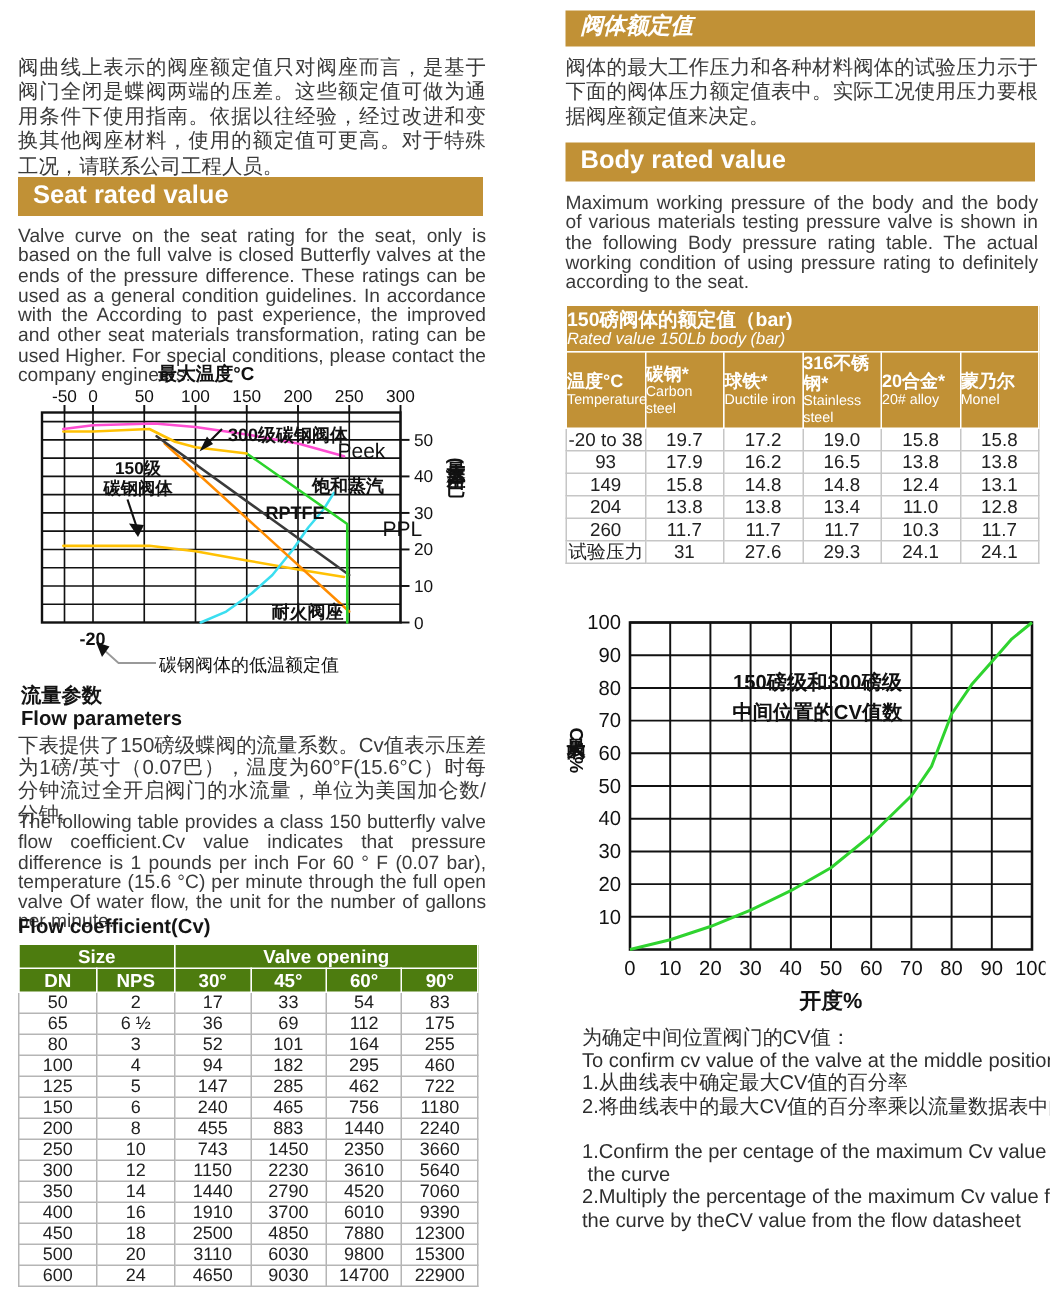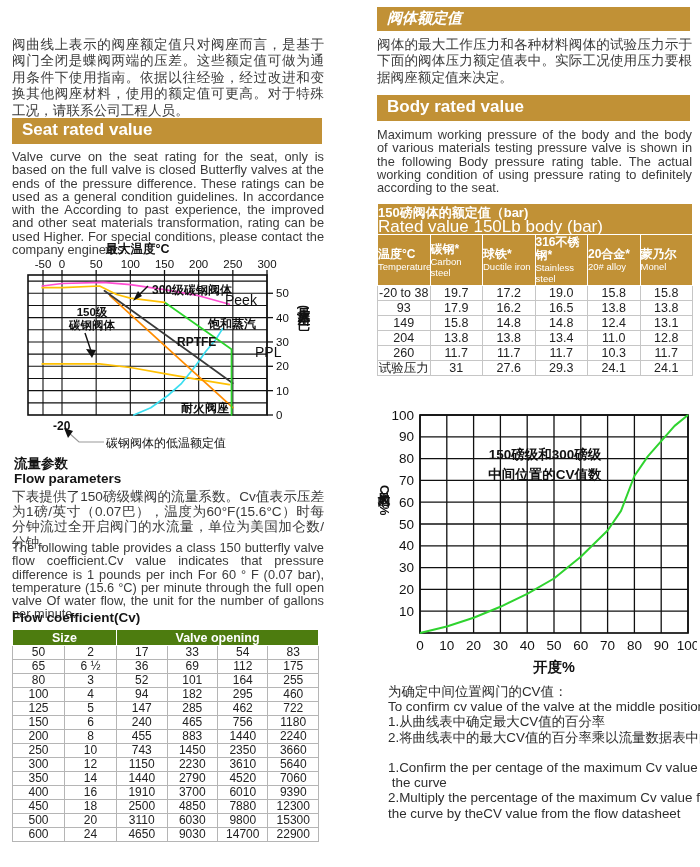--- a/index.html
+++ b/index.html
@@ -24,21 +24,21 @@
     background:#4d7c0f; color:#fff; font-weight:bold; font-size:12.5px;
     border:1px solid #ffffff; height:16px; padding:0; text-align:center;
   }
   #flow-table td {
     border:1px solid #b5b5b5; font-size:12px; line-height:13px; height:14px;
     text-align:center; color:#222; padding:0;
   }
   
   #body-table th { background:#c19136; color:#fff; border:1px solid #ffffff; padding:1px 0; text-align:left; }
   #body-table .title-cn { font-size:13px; font-weight:bold; line-height:15px; }
-  #body-table .title-en { font-size:17px; font-weight:normal; line-height:13px; }
+  #body-table .title-en { font-size:11px; font-weight:normal; line-height:13px;font-style:italic; }
   #body-table .th-cn { font-size:12px; font-weight:bold; line-height:13px; }
   #body-table .th-en { font-size:9.5px; font-weight:normal; line-height:11px; }
   #body-table td {
     border:1px solid #c6c6c6; font-size:12.5px; height:15px; line-height:14px;
     text-align:center; color:#222; padding:0;
   }
   .vlabel {
     position:absolute; writing-mode:vertical-rl; text-orientation:mixed;
     font-size:12.5px; color:#111; letter-spacing:2px; font-weight:bold;
   }
@@ -149,20 +149,28 @@
       <col style="width:16.5%">
         <col style="width:16.5%">
         <col style="width:16.5%">
         <col style="width:16.5%">
     </colgroup>
     <thead>
       <tr>
         <th colspan="2">Size</th>
         <th colspan="4">Valve opening</th>
       </tr>
+      <tr>
+        <th>DN</th>
+        <th>NPS</th>
+        <th>30°</th>
+        <th>45°</th>
+        <th>60°</th>
+        <th>90°</th>
+      </tr>
     </thead>
     <tbody>
         <tr>
           <td>50</td>
           <td>2</td>
           <td>17</td>
           <td>33</td>
           <td>54</td>
           <td>83</td>
         </tr>

